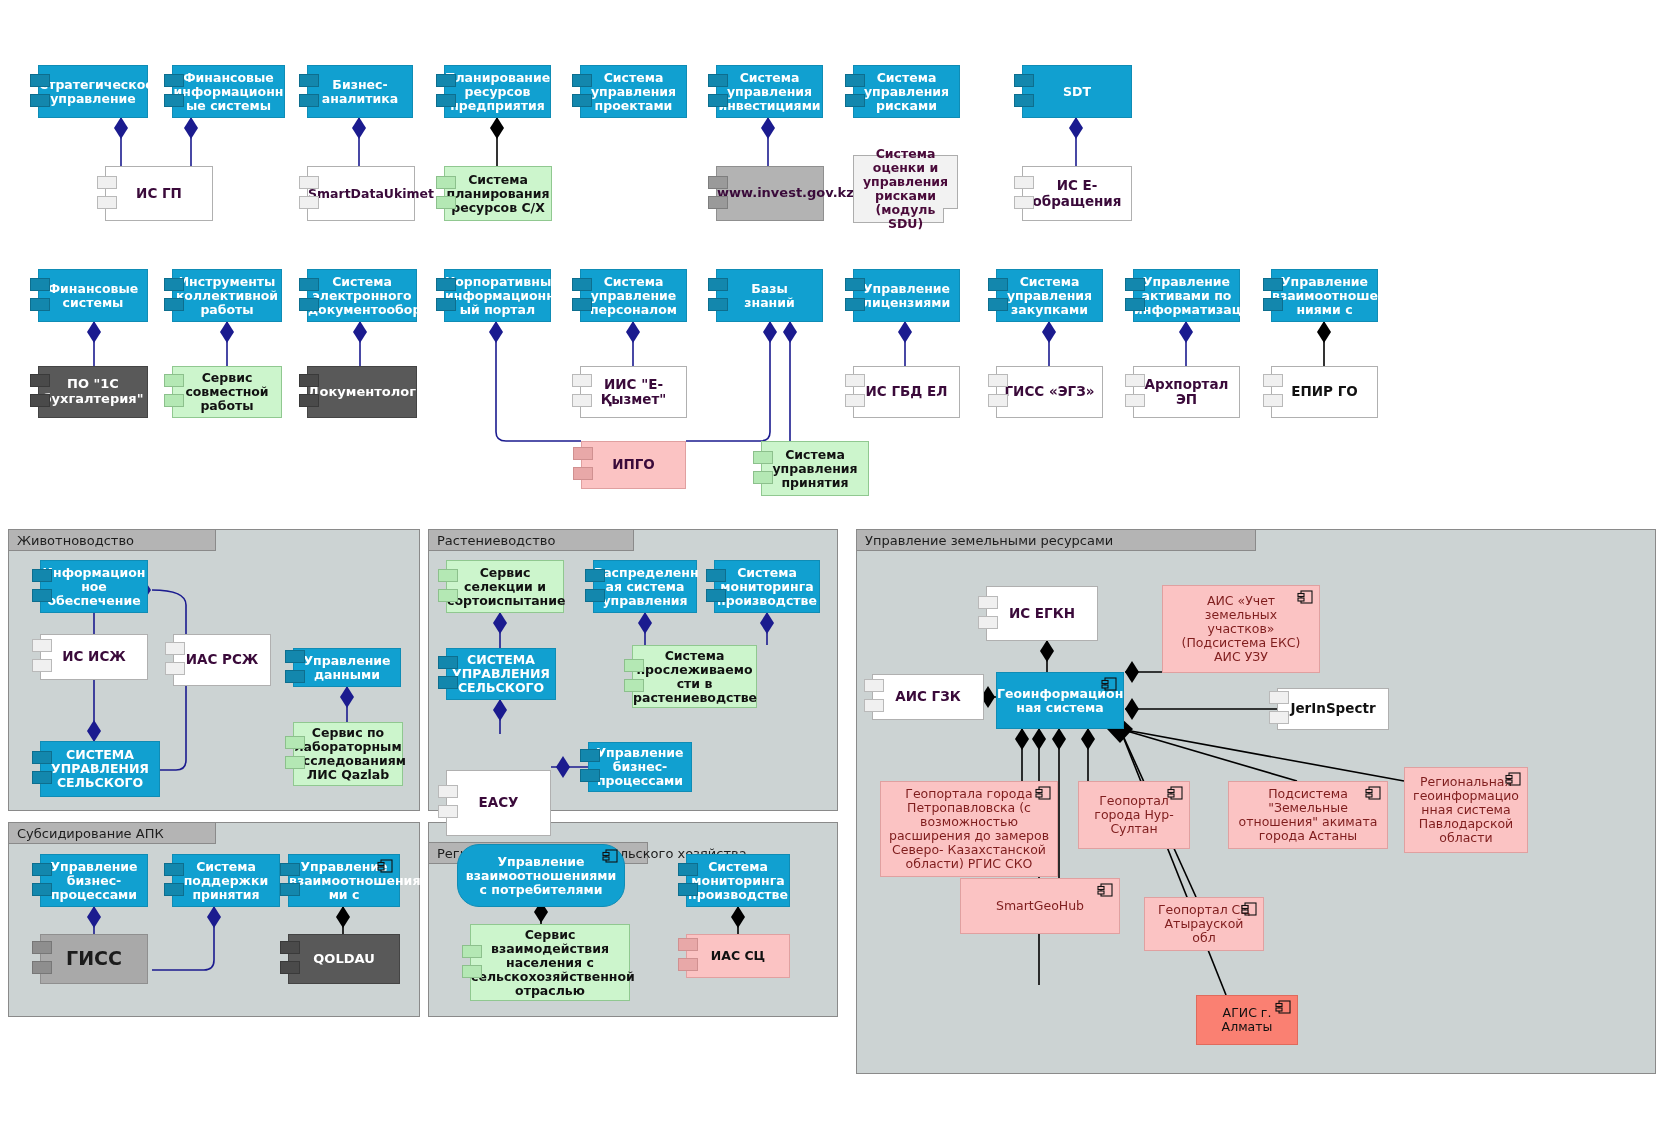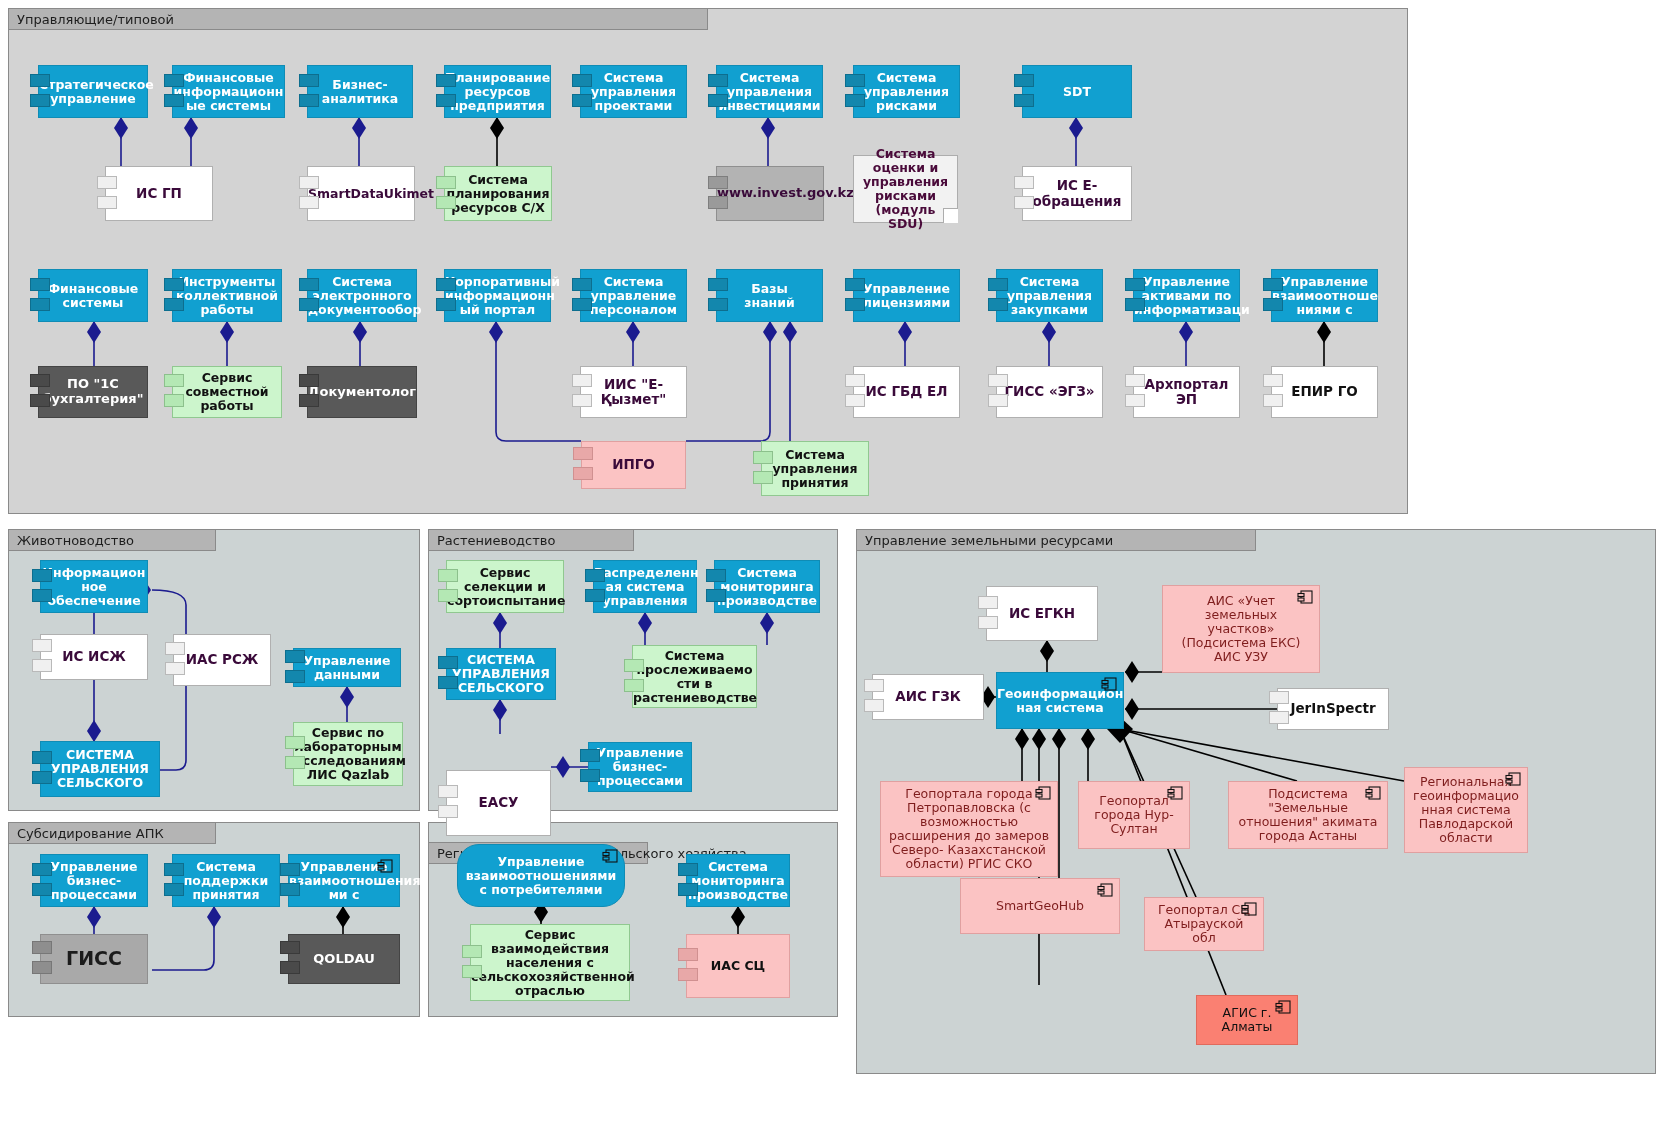--- a/index.html
+++ b/index.html
@@ -178,25 +178,20 @@
     <path class="w-black" d="M1088,729 L1088,781"></path>
       <use href="#dblack" x="1088" y="739"></use>
 
     <path class="w-black" d="M1120,729 L1297,781"></path>
     <path class="w-black" d="M1120,729 L1404,781"></path>
     <path class="w-black" d="M1120,729 L1196,897"></path>
     <path class="w-black" d="M1120,729 L1226,995"></path>
     <polygon class="d-black" points="1120,717 1133,729 1120,743 1107,729"></polygon>
   </svg>
 
-  <div class="group" style="left:8px;top:8px;width:1400px;height:506px;">
-    <div class="group-tab" style="width:700px;">
-      <span>Управляющие/типовой</span>
-    </div>
-  </div>
 
   <div class="node n-blue" style="left:38px;top:65px;width:110px;height:53px;">
     <span class="ctabs t-blue">
         <i class="a"></i>
         <i class="b"></i>
       </span>
     <span class="lbl">Стратегическое управление</span>
   </div>
   <div class="node n-blue" style="left:172px;top:65px;width:113px;height:53px;">
     <span class="ctabs t-blue">
@@ -603,21 +598,21 @@
       </span>
     <span class="lbl">Система мониторинга производстве</span>
   </div>
   <div class="node n-green" style="left:470px;top:924px;width:160px;height:77px;">
     <span class="ctabs t-green">
         <i class="a"></i>
         <i class="b"></i>
       </span>
     <span class="lbl">Сервис взаимодействия населения с сельскохозяйственной отраслью</span>
   </div>
-  <div class="node n-pink" style="left:686px;top:934px;width:104px;height:64px;font-weight:bold;color:#111;">
+  <div class="node n-pink" style="left:686px;top:934px;width:104px;height:44px;font-weight:bold;color:#111;">
     <span class="ctabs t-pink">
         <i class="a"></i>
         <i class="b"></i>
       </span>
     <span class="lbl">ИАС СЦ</span>
   </div>
 
   <div class="group grey2" style="left:856px;top:529px;width:800px;height:545px;">
     <div class="group-tab" style="width:400px;">
       <span>Управление земельными ресурсами</span>

